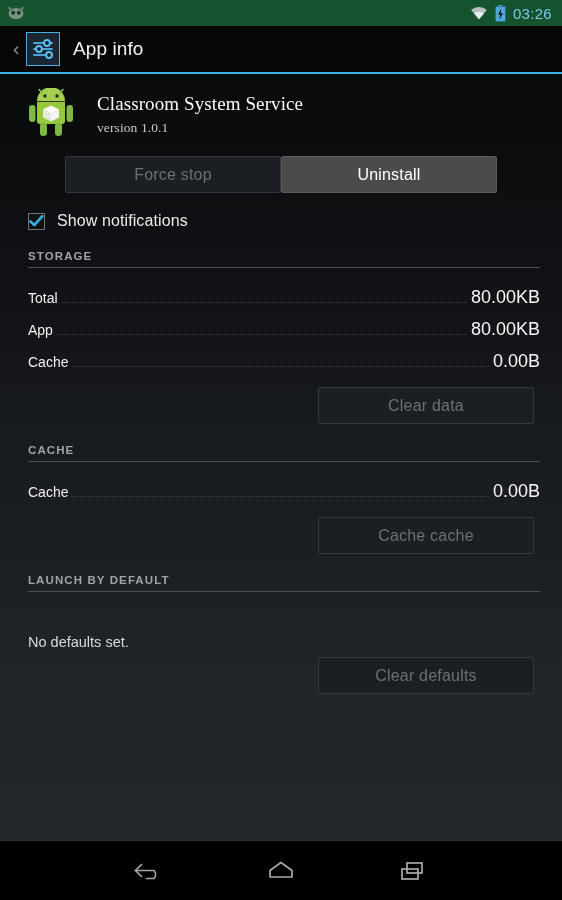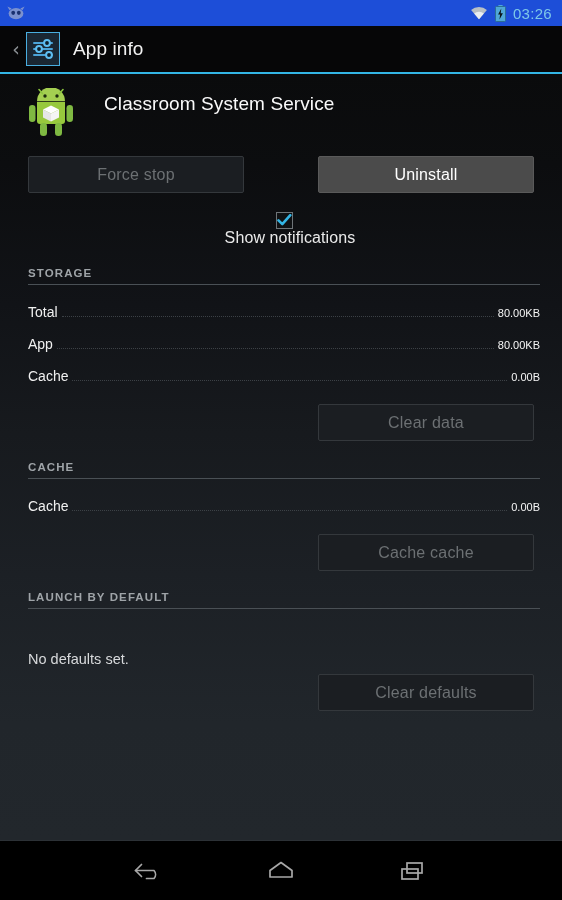--- a/index.html
+++ b/index.html
@@ -12,21 +12,21 @@
   #screen {
     position:relative;
     width:562px; height:900px;
     background:#000;
     display:flex; flex-direction:column;
   }
 
   
   #status-bar {
     height:26px; flex:0 0 26px;
-    background:#1d4ed8;
+    background:#14532d;
     display:flex; align-items:center;
     padding:0 10px 0 6px;
     position:relative;
   }
   #status-left { display:flex; align-items:center; gap:6px; }
   #status-right {
     margin-left:auto;
     display:flex; align-items:center; gap:7px;
   }
   .cid-head { width:20px; height:14px; opacity:.55; }
@@ -78,33 +78,33 @@
     padding:0 22px;
     overflow:hidden;
   }
 
   
   #app-header {
     display:flex; align-items:flex-start;
     padding-top:14px; padding-left:6px;
   }
   #app-robot { width:46px; height:50px; flex:0 0 46px; }
-  #app-meta { margin-left:30px; padding-top:5px; }
+  #app-meta { margin-left:23px; padding-top:5px;font-family:Liberation Serif, serif; }
   #app-name {
     color:#fafafa; font-size:19px; font-weight:400;
     letter-spacing:.1px; line-height:1.15;
   }
   #app-version {
     color:#c7c9cb; font-size:13.5px; margin-top:5px;
     letter-spacing:.1px;
   }
 
   
   #button-row {
-    display:flex; gap:0; justify-content:space-between;
+    display:flex; gap:0; justify-content:center;
     margin-top:18px; padding:0 6px;
   }
   .btn {
     width:216px; height:37px;
     display:flex; align-items:center; justify-content:center;
     font-size:16px; letter-spacing:.2px;
     border-radius:2px;
     font-family:"Liberation Sans", sans-serif;
   }
   .btn.disabled {
@@ -114,21 +114,21 @@
   }
   .btn.enabled {
     background:#4b4b4b;
     border:1px solid #5a5a5a;
     color:#ffffff;
   }
 
   
   #notif-row {
     display:flex; align-items:center;
-    margin-top:19px; padding-left:6px;flex-direction:column;
+    margin-top:19px; padding-left:6px;
   }
   #notif-box {
     width:17px; height:17px; flex:0 0 17px;
     background:#0f1113;
     border:1.5px solid #6e7478;
     position:relative;
     display:flex; align-items:center; justify-content:center;
   }
   #notif-box svg { display:block; }
   #notif-label {
@@ -158,21 +158,21 @@
   .data-row .label {
     color:#f0f0f0; font-size:14px; white-space:nowrap;
   }
   .data-row .leader {
     flex:1 1 auto;
     margin:0 4px 3px 4px;
     height:1px;
     border-bottom:1px dotted #3c4146;
   }
   .data-row .value {
-    color:#f5f5f5; font-size:11px; white-space:nowrap;
+    color:#f5f5f5; font-size:18px; white-space:nowrap;
   }
 
   
   .btn-row-right {
     display:flex; justify-content:flex-end;
     margin-top:7px; padding-right:6px;
   }
 
   
   .note {
@@ -262,20 +262,21 @@
           <rect x="27" y="35" width="7" height="13" rx="3.3" fill="#7fb942"></rect>
           <g>
             <path d="M23 17.5 L31 21.5 L23 25.5 L15 21.5 Z" fill="#ffffff"></path>
             <path d="M15 21.5 L23 25.5 L23 33.5 L15 29.5 Z" fill="#e6e6e6"></path>
             <path d="M31 21.5 L31 29.5 L23 33.5 L23 25.5 Z" fill="#f5f5f5"></path>
           </g>
         </svg>
       </span>
       <div id="app-meta">
         <div id="app-name">Classroom System Service</div>
+        <div id="app-version">version 1.0.1</div>
       </div>
     </div>
 
     <div id="button-row">
       <div class="btn disabled">Force stop</div>
       <div class="btn enabled">Uninstall</div>
     </div>
 
     <div id="notif-row">
       <span id="notif-box">

